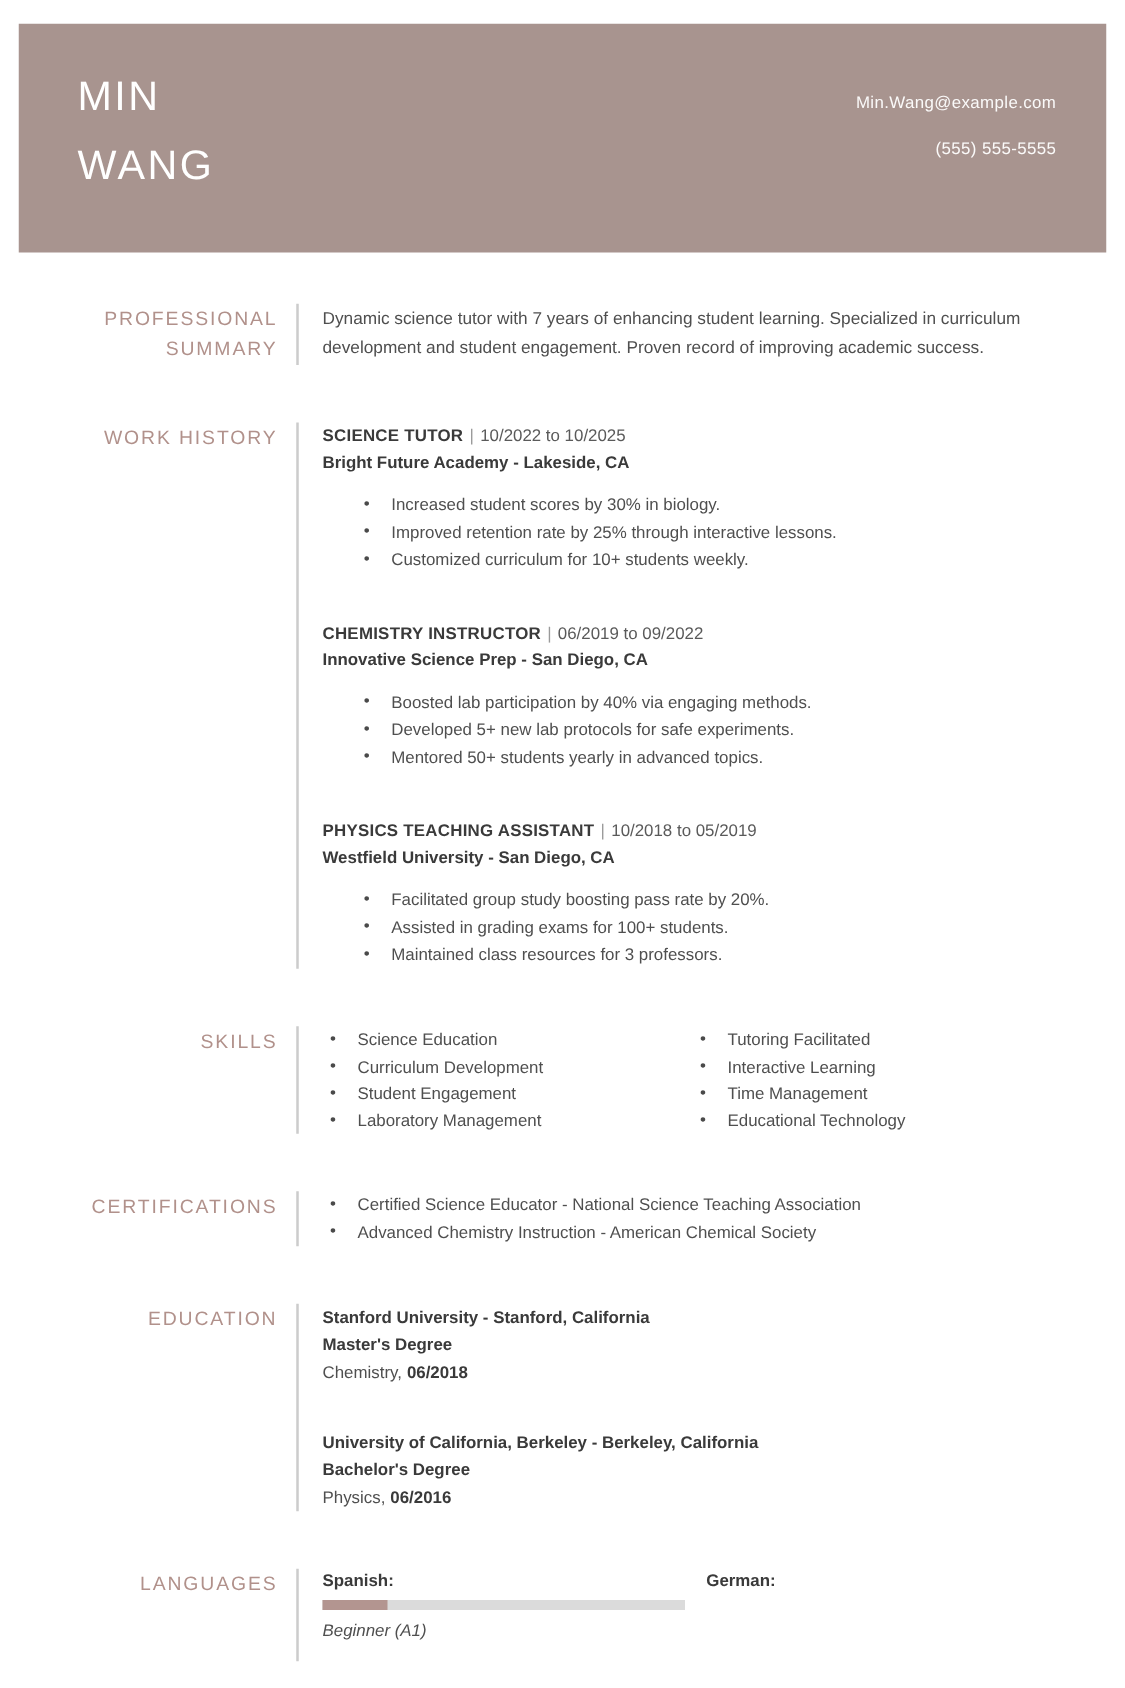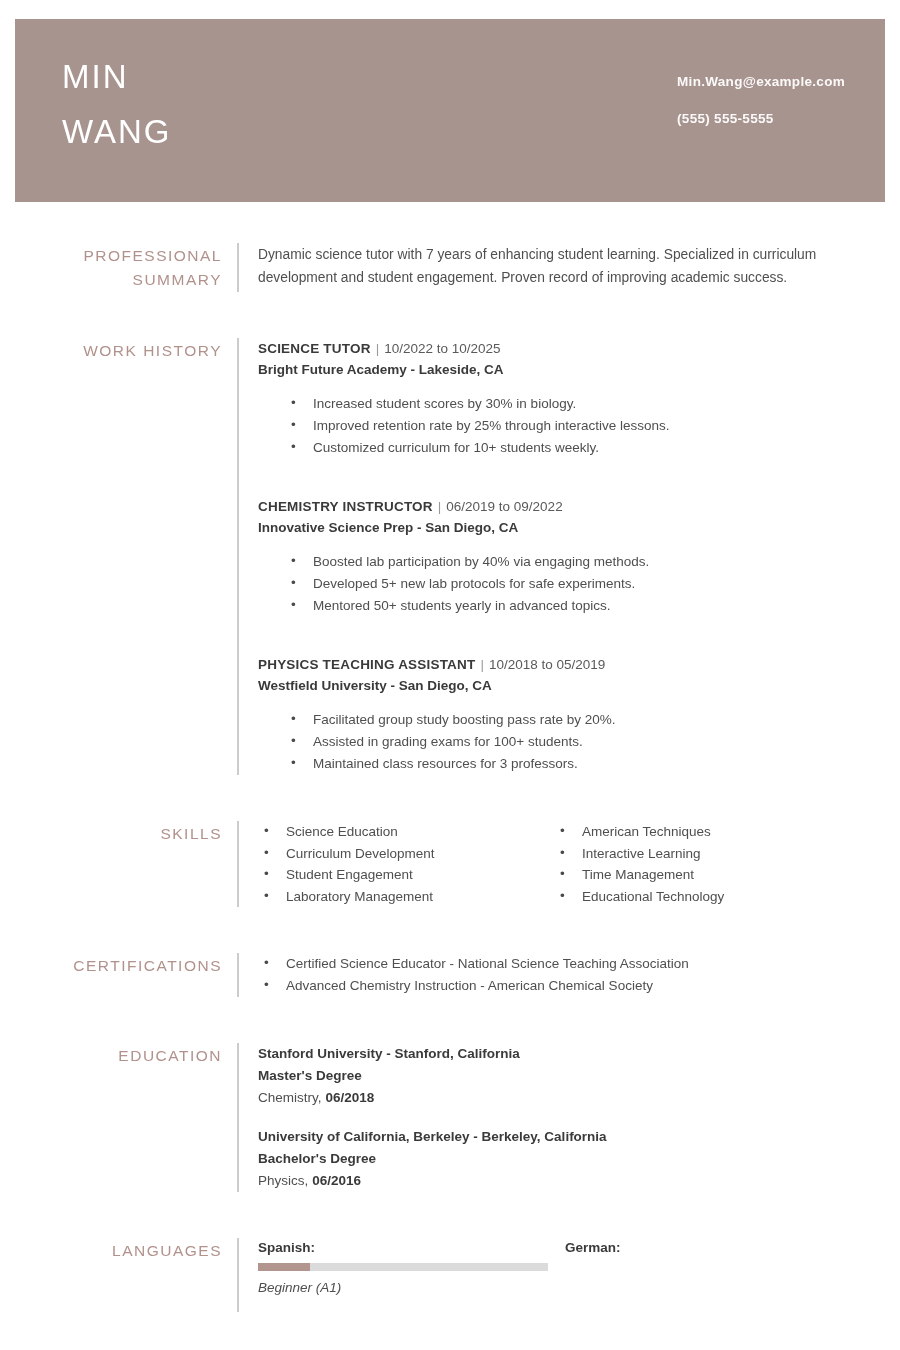--- a/index.html
+++ b/index.html
@@ -14,23 +14,23 @@
   .header {
     position:absolute; left:15px; top:19px; width:870px; height:183px;
     background:var(--accent,#a8948f);
   }
   .name {
     position:absolute; left:47px; top:30px;
     font-size:33px; line-height:55px; font-weight:300;
     letter-spacing:2px; color:#ffffff;
   }
   .contact {
-    position:absolute; right:40px; top:44px; text-align:left;
+    position:absolute; right:40px; top:44px; text-align:right;
     color:rgba(255,255,255,0.95);
-    font-size:13.5px; line-height:37px; font-weight:700;
+    font-size:13.5px; line-height:37px; font-weight:400;
     letter-spacing:0.3px;
   }
 
   
   .main { position:absolute; left:0; top:243px; width:900px; }
   .section { display:flex; align-items:stretch; margin-bottom:46px; }
   .label-col {
     flex:0 0 222px; width:222px; text-align:right;
     color:var(--section-label,#b1918b);
     font-size:15.5px; line-height:24px; letter-spacing:1.5px;
@@ -56,21 +56,21 @@
   ul.bullets li { position:relative; padding-left:22px; line-height:22px; font-size:13.5px; }
   ul.bullets li::before { content:"\2022"; position:absolute; left:0; top:-1px; color:#4a4a4a; }
   ul.bullets.tight { margin-top:0; padding-left:6px; }
 
   
   .skills-cols { display:flex; }
   .skills-col { width:296px; flex:0 0 296px; }
   .skills-col ul.bullets li { line-height:21.5px; }
 
   
-  .edu { margin-bottom:17px; }
+  .edu { margin-bottom:34px; }
   .edu:last-child { margin-bottom:0; }
   .edu-line { line-height:22px; font-size:13.5px; }
   .edu-bold { font-weight:700; color:var(--heading-text,#3a3a3a); }
   .edu-date { font-weight:700; color:var(--heading-text,#3a3a3a); margin-left:4px; }
 
   
   .lang-grid { display:grid; grid-template-columns:290px 290px; column-gap:17px; }
   .lang-item { margin-bottom:14px; }
   .lang-name { font-weight:700; color:var(--heading-text,#3a3a3a); font-size:13.5px; line-height:20px; }
   .lang-bar { margin-top:5px; height:8px; background:var(--bar-track,#dbdbdb); }
@@ -153,21 +153,21 @@
         <div class="skills-col">
           <ul class="bullets tight">
             <li>Science Education</li>
             <li>Curriculum Development</li>
             <li>Student Engagement</li>
             <li>Laboratory Management</li>
           </ul>
         </div>
         <div class="skills-col">
           <ul class="bullets tight">
-            <li>American Techniques</li>
+            <li>Tutoring Facilitated</li>
             <li>Interactive Learning</li>
             <li>Time Management</li>
             <li>Educational Technology</li>
           </ul>
         </div>
       </div>
     </div>
   </div>
 
   <div class="section">

